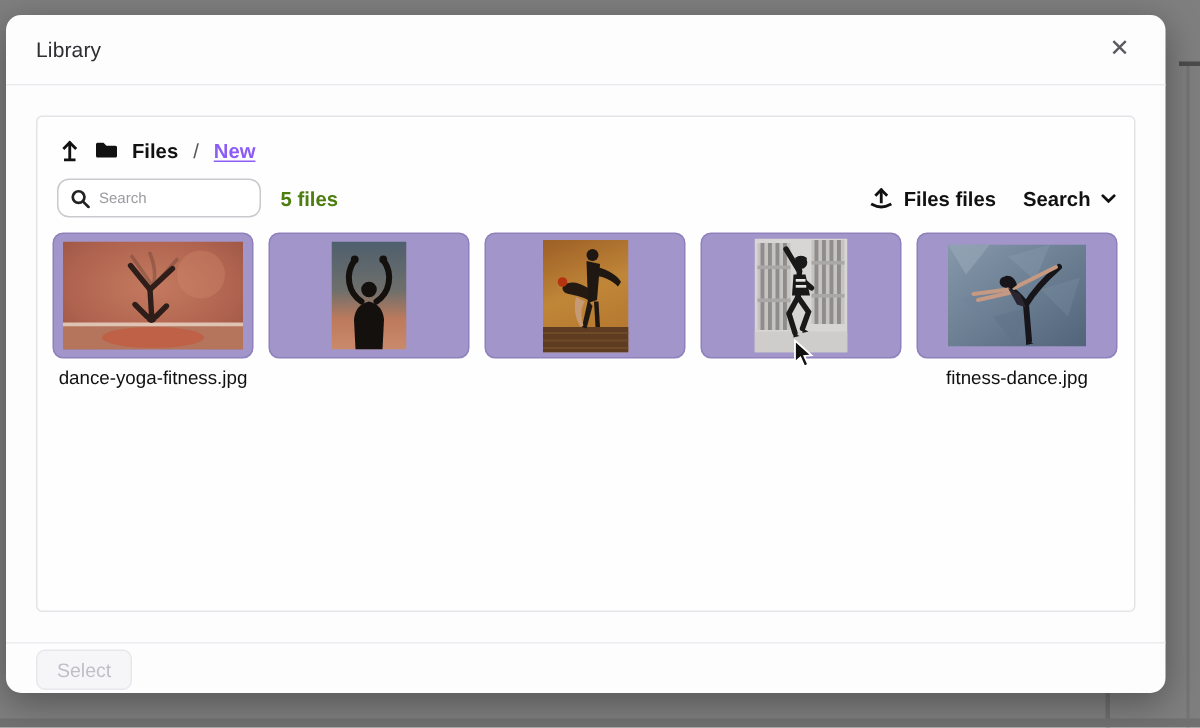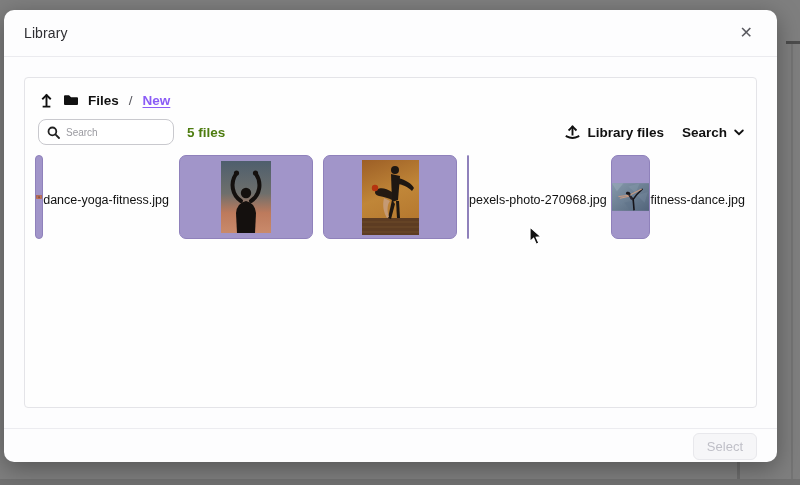--- a/index.html
+++ b/index.html
@@ -60,34 +60,34 @@
   .search-box input::placeholder{color:#9a9aa0;}
   .file-count{margin-left:13px;font-size:13.5px;font-weight:700;color:#4d7c0f;}
   .controls-right{margin-left:auto;display:flex;align-items:center;gap:18px;}
   .tool-btn{
     display:flex;align-items:center;gap:7px;border:none;background:none;cursor:pointer;
     font-size:13.5px;font-weight:700;color:#111;font-family:inherit;padding:0;
   }
 
   
   .file-grid{display:flex;gap:10px;margin-top:10px;}
-  .file-item{width:134px;display:flex;flex-direction:row;align-items:center;cursor:pointer;position:relative;}
+  .file-item{width:134px;display:flex;flex-direction:column;align-items:center;cursor:pointer;position:relative;}
   .thumb{
     width:134px;height:84px;border-radius:7px;background:#a195c9;
     border:1px solid #8f81bb;box-sizing:border-box;
     display:flex;align-items:center;justify-content:center;overflow:hidden;
   }
   .thumb svg{display:block;}
   .file-name{
     margin-top:6px;font-size:12.5px;color:#111;white-space:nowrap;text-align:center;
   }
 
   .modal-footer{
     flex:0 0 34px;border-top:1px solid #ececf0;
-    display:flex;align-items:center;justify-content:flex-end;padding:0 20px;
+    display:flex;align-items:center;padding:0 20px;
   }
   .select-btn{
     font-size:13px;color:#bfbfc7;background:#f6f6f8;border:1px solid #e8e8ec;
     border-radius:6px;padding:5px 13px;font-family:inherit;cursor:default;
   }
 
   .cursor-pointer{position:absolute;left:62px;top:71px;pointer-events:none;}
 </style>
 </head>
 <body>
@@ -143,21 +143,21 @@
           <button class="tool-btn">
             <span style="display:inline-flex;">
               <svg width="15" height="15" viewBox="0 0 15 15">
                   <g stroke="#111" stroke-width="1.9" fill="none" stroke-linecap="square">
                     <path d="M7.5 9.6 V1.8"></path>
                     <path d="M4.2 4.8 L7.5 1.5 L10.8 4.8"></path>
                     <path d="M1.6 11.4 Q7.5 14.6 13.4 11.4"></path>
                   </g>
                 </svg>
             </span>
-            <span>Library files</span>
+            <span>Files files</span>
           </button>
           <button class="tool-btn">
             <span>Search</span>
             <span style="display:inline-flex;">
               <svg width="10" height="7" viewBox="0 0 10 7">
                   <path d="M1.2 1.5 L5 5.2 L8.8 1.5" fill="none" stroke="#111" stroke-width="1.8" stroke-linecap="round"></path>
                 </svg>
             </span>
           </button>
         </div>
@@ -299,21 +299,20 @@
               <rect x="27.5" y="31" width="7" height="1.8" fill="#e8e6e4"></rect>
               <path d="M26 63 L30 65 L26 66 Z" fill="#191919"></path>
               <path d="M32 60 L36 62 L32 63 Z" fill="#191919"></path>
             </svg>
           </div>
           <span class="cursor-pointer">
             <svg width="14" height="20" viewBox="0 0 14 20">
                 <path d="M1 1 L1 15.5 L4.6 12.3 L7.2 18.3 L9.8 17.1 L7.2 11.3 L12 10.9 Z" fill="#111" stroke="#fff" stroke-width="1.2"></path>
               </svg>
           </span>
-          <div class="file-name">pexels-photo-270968.jpg</div>
         </div>
 
         <div class="file-item">
           <div class="thumb">
             <svg width="92" height="68" viewBox="0 0 92 68">
               <defs>
                   <linearGradient id="g5" x1="0" y1="0" x2="1" y2="1">
                 <stop offset="0%" stop-color="#8699ab"></stop>
                     <stop offset="100%" stop-color="#51647a"></stop>
               </linearGradient>

